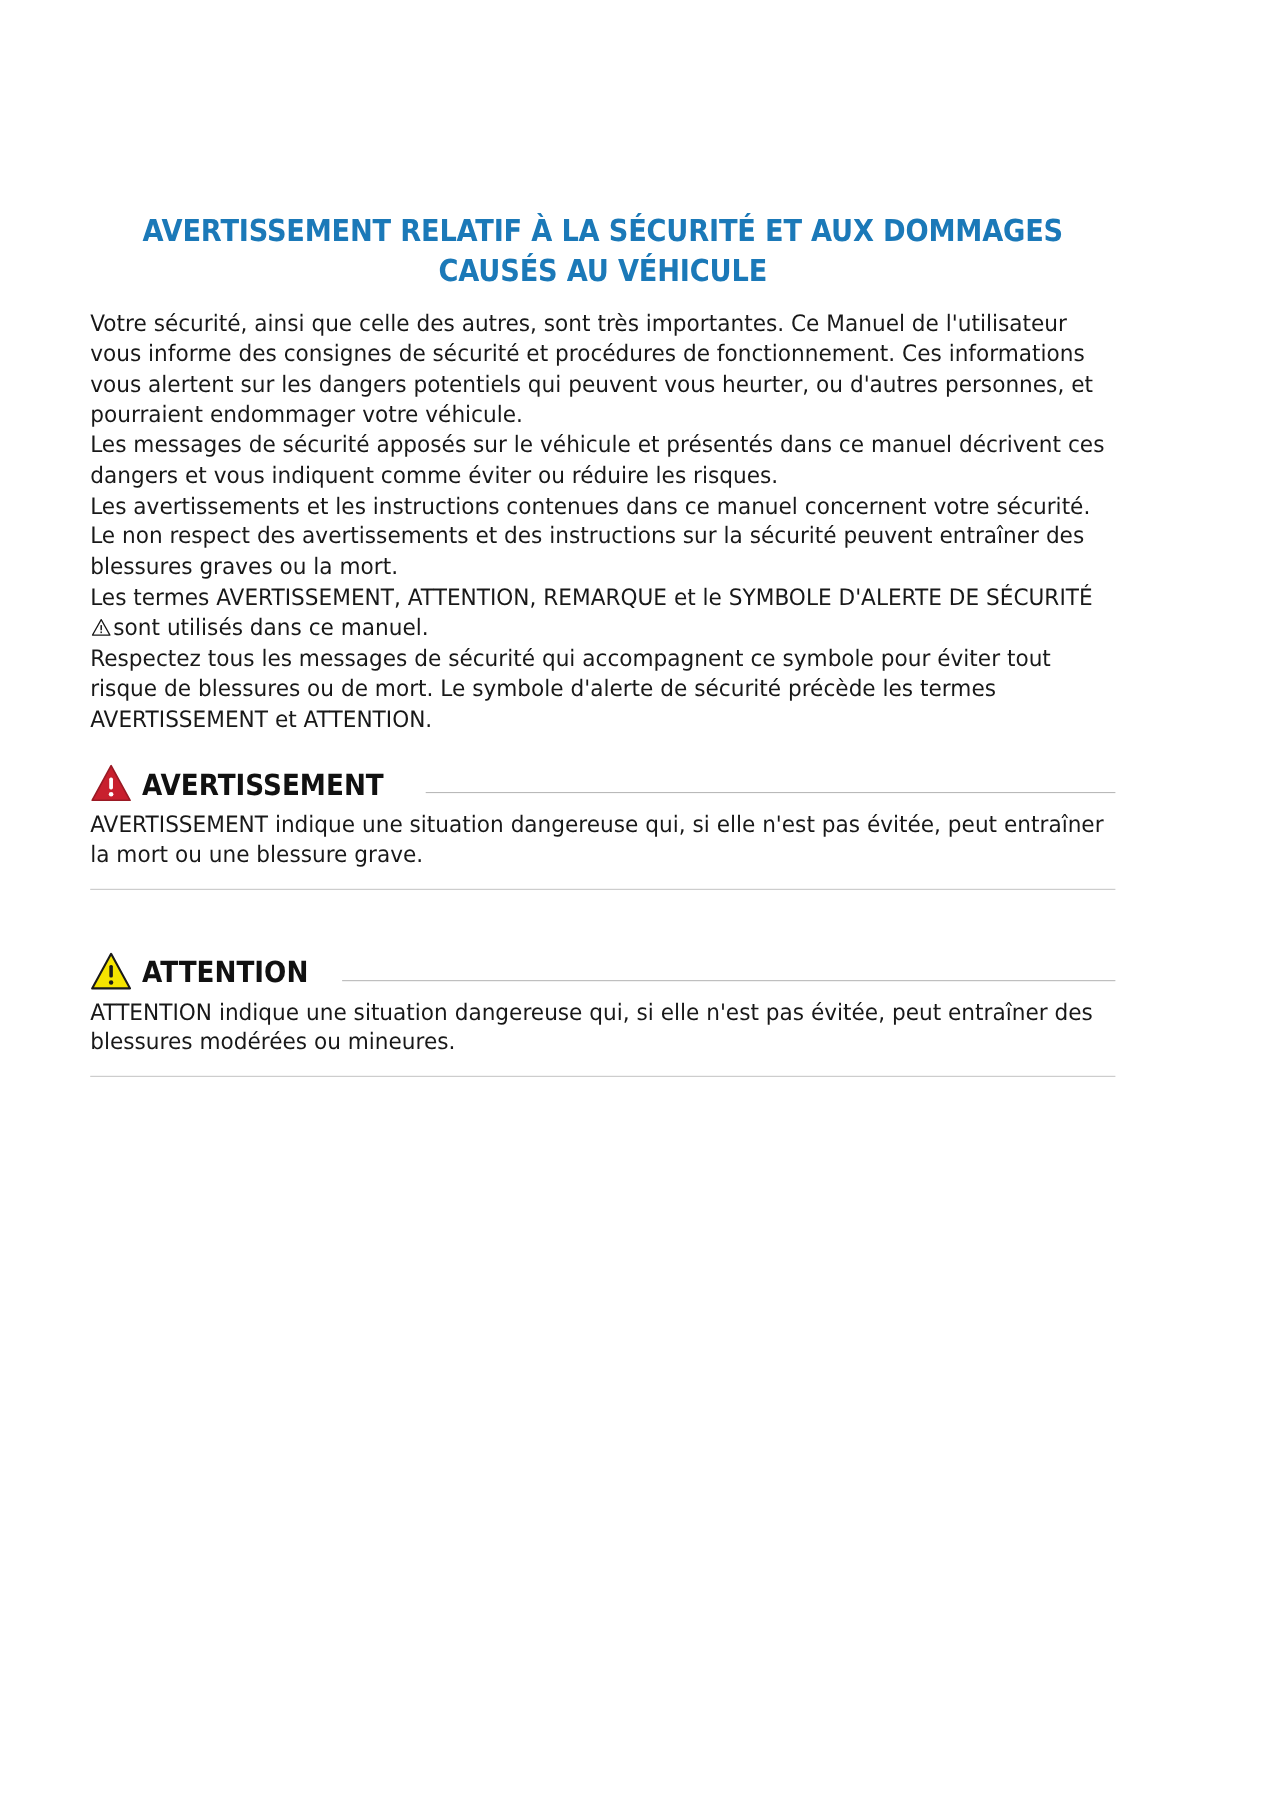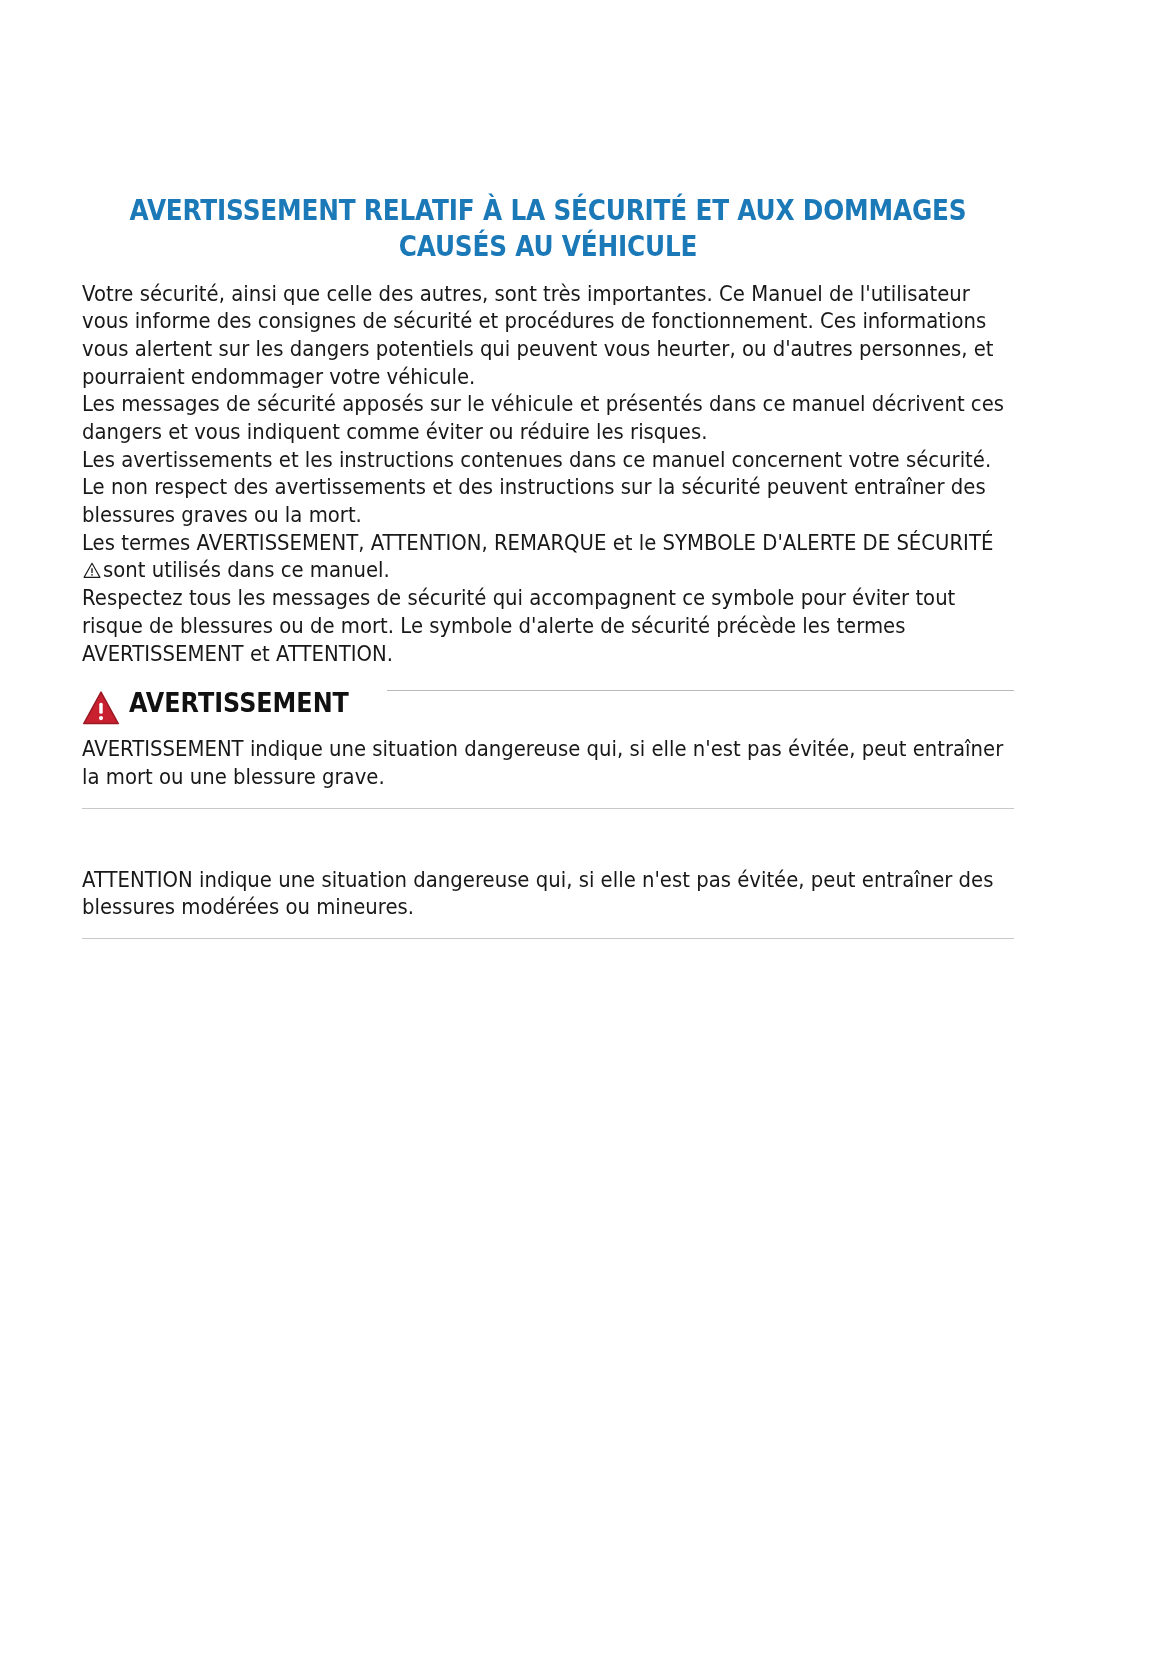--- a/index.html
+++ b/index.html
@@ -76,21 +76,21 @@
   .alerts {
     margin-top: 22px;
   }
 
   .alert-block {
     margin-bottom: 4px;
   }
 
   .alert-head {
     display: flex;
-    align-items: flex-start;
+    align-items: flex-end;
     height: 40px;
   }
 
   .alert-icon {
     width: 38px;
     height: 36px;
     flex: 0 0 38px;
     position: relative;
     margin-right: 9px;
     margin-bottom: 0px;
@@ -175,20 +175,31 @@
         </div>
         <div class="alert-body">
           <p>AVERTISSEMENT indique une situation dangereuse qui, si elle n'est pas évitée, peut entraîner la mort ou une blessure grave.</p>
         </div>
         <div class="alert-bottom-rule"></div>
       </div>
 
       <div class="spacer-lg"></div>
 
       <div class="alert-block">
+        <div class="alert-head">
+          <div class="alert-icon">
+            <svg viewBox="0 0 40 38" xmlns="http://www.w3.org/2000/svg">
+              <path d="M20 2.2 L38.2 35.4 L1.8 35.4 Z" fill="#F5E400" stroke="#1A1A1A" stroke-width="2" stroke-linejoin="round"></path>
+              <rect x="18.3" y="13.0" width="3.4" height="12.0" rx="1.5" fill="#1A1A1A"></rect>
+              <circle cx="20" cy="29.8" r="2.1" fill="#1A1A1A"></circle>
+            </svg>
+          </div>
+          <div class="alert-title">ATTENTION</div>
+          <div class="alert-rule"></div>
+        </div>
         <div class="alert-body">
           <p>ATTENTION indique une situation dangereuse qui, si elle n'est pas évitée, peut entraîner des blessures modérées ou mineures.</p>
         </div>
         <div class="alert-bottom-rule"></div>
       </div>
 
       <div class="spacer-lg"></div>
 
 
     </div>

